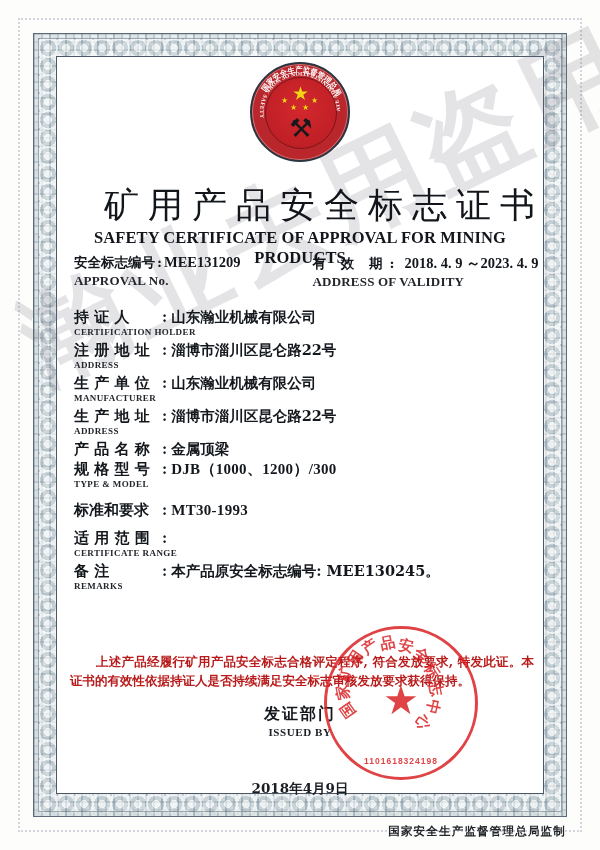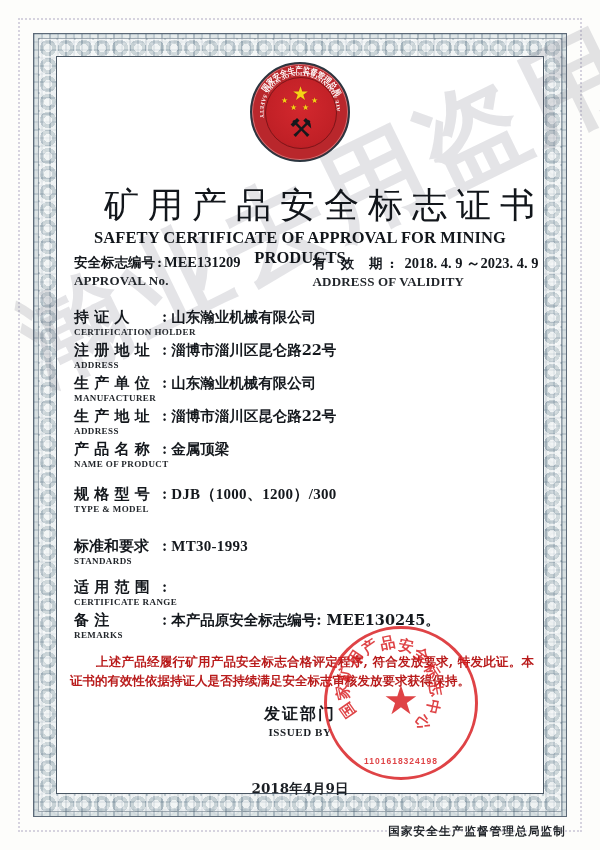--- a/index.html
+++ b/index.html
@@ -232,21 +232,21 @@
     color: #14181d;
     margin: 0 4px 0 2px;
   }
   .f-value {
     font-family: "DejaVu Serif", serif;
     font-size: 14.5px;
     font-weight: 700;
     color: #14181d;
     white-space: nowrap;
   }
-  .f-value.latin { font-family: "Liberation Serif", serif; font-size: 15px; letter-spacing: .3px; margin-top: 12px; }
+  .f-value.latin { font-family: "Liberation Serif", serif; font-size: 15px; letter-spacing: .3px; }
   .f-sub {
     font-family: "Liberation Serif", serif;
     font-size: 9px;
     font-weight: 700;
     color: #23272c;
     letter-spacing: .4px;
     margin-top: 0px;
     margin-bottom: 4px;
   }
   .gap-row { height: 8px; }
@@ -444,38 +444,36 @@
             <span class="f-value">淄博市淄川区昆仑路22号</span>
           </div>
           <div class="f-sub">ADDRESS</div>
         </div>
         <div class="field-row">
           <div class="field-main">
             <span class="f-label tight">产 品 名 称</span>
             <span class="f-colon">:</span>
             <span class="f-value">金属顶梁</span>
           </div>
-          <div class="f-sub">NAME OF PRODUCT</div>
         </div>
         <div class="field-row">
           <div class="field-main">
             <span class="f-label tight">规 格 型 号</span>
             <span class="f-colon">:</span>
             <span class="f-value latin">DJB（1000、1200）/300</span>
           </div>
           <div class="f-sub">TYPE &amp; MODEL</div>
         </div>
         <div class="gap-row"></div>
         <div class="field-row">
           <div class="field-main">
             <span class="f-label tight">标准和要求</span>
             <span class="f-colon">:</span>
             <span class="f-value latin">MT30-1993</span>
           </div>
-          <div class="f-sub">STANDARDS</div>
         </div>
         <div class="gap-row"></div>
         <div class="field-row">
           <div class="field-main">
             <span class="f-label tight">适 用 范 围</span>
             <span class="f-colon">:</span>
           </div>
           <div class="f-sub">CERTIFICATE RANGE</div>
         </div>
         <div class="field-row">

